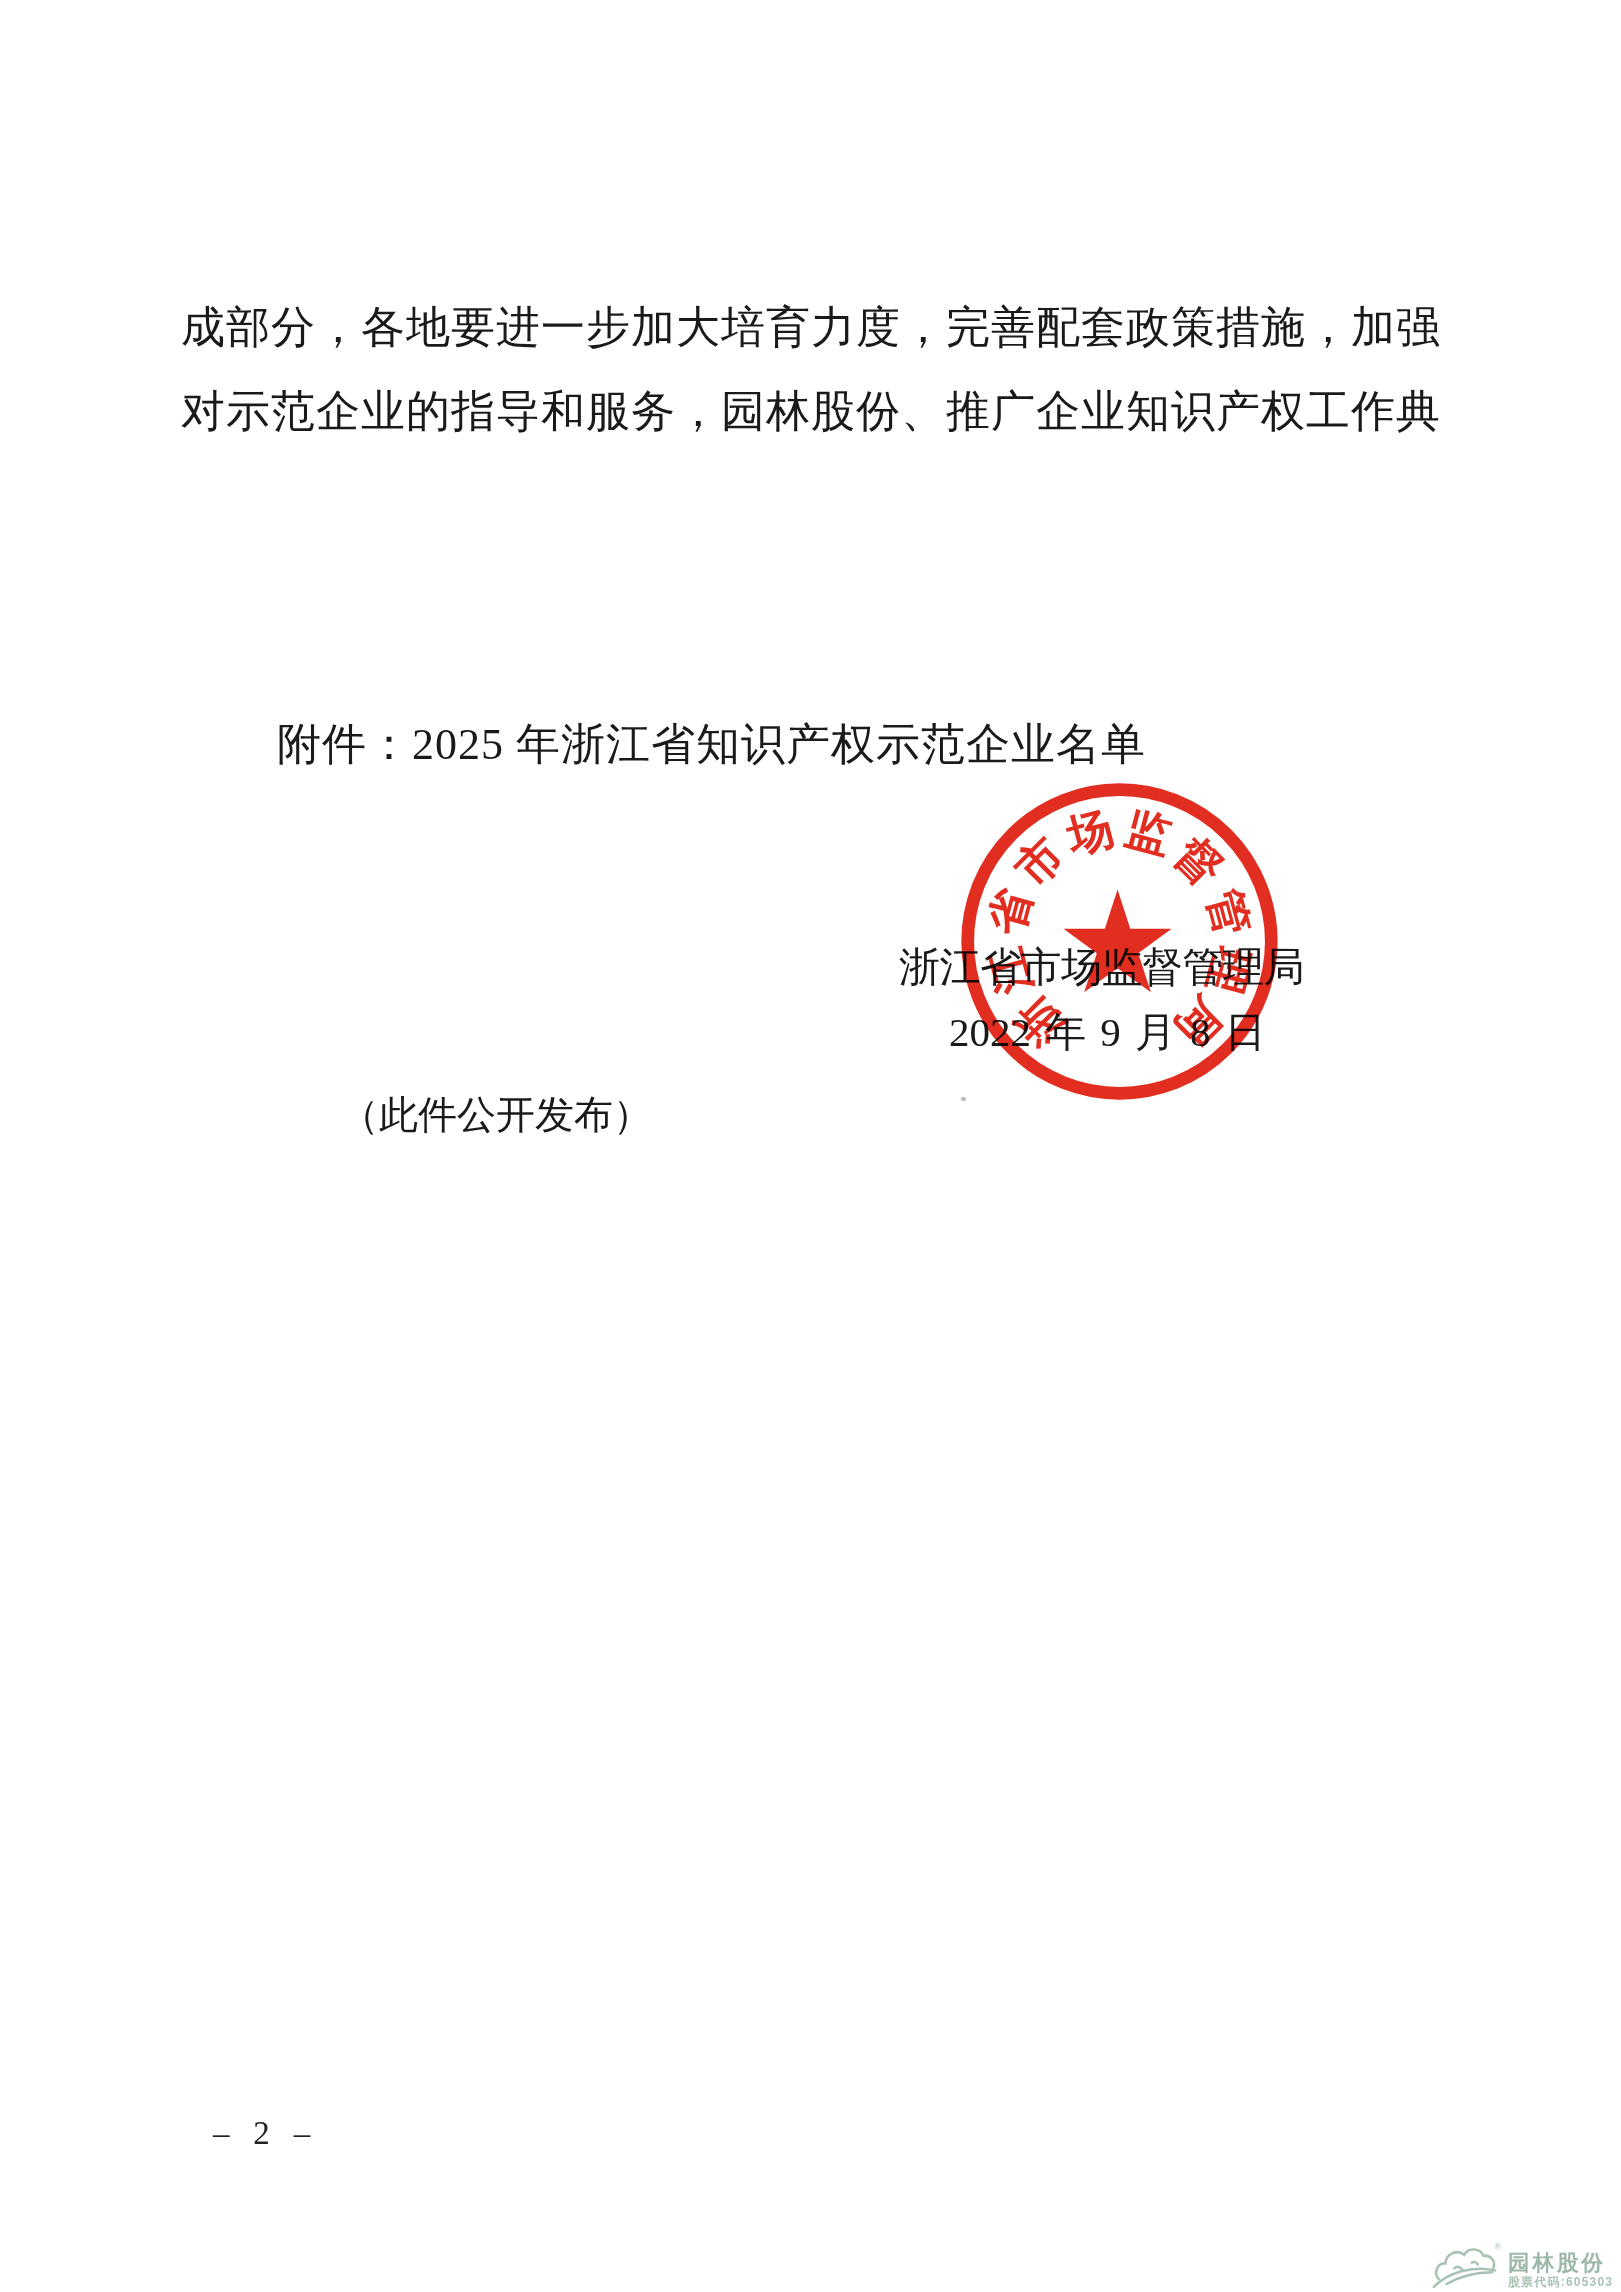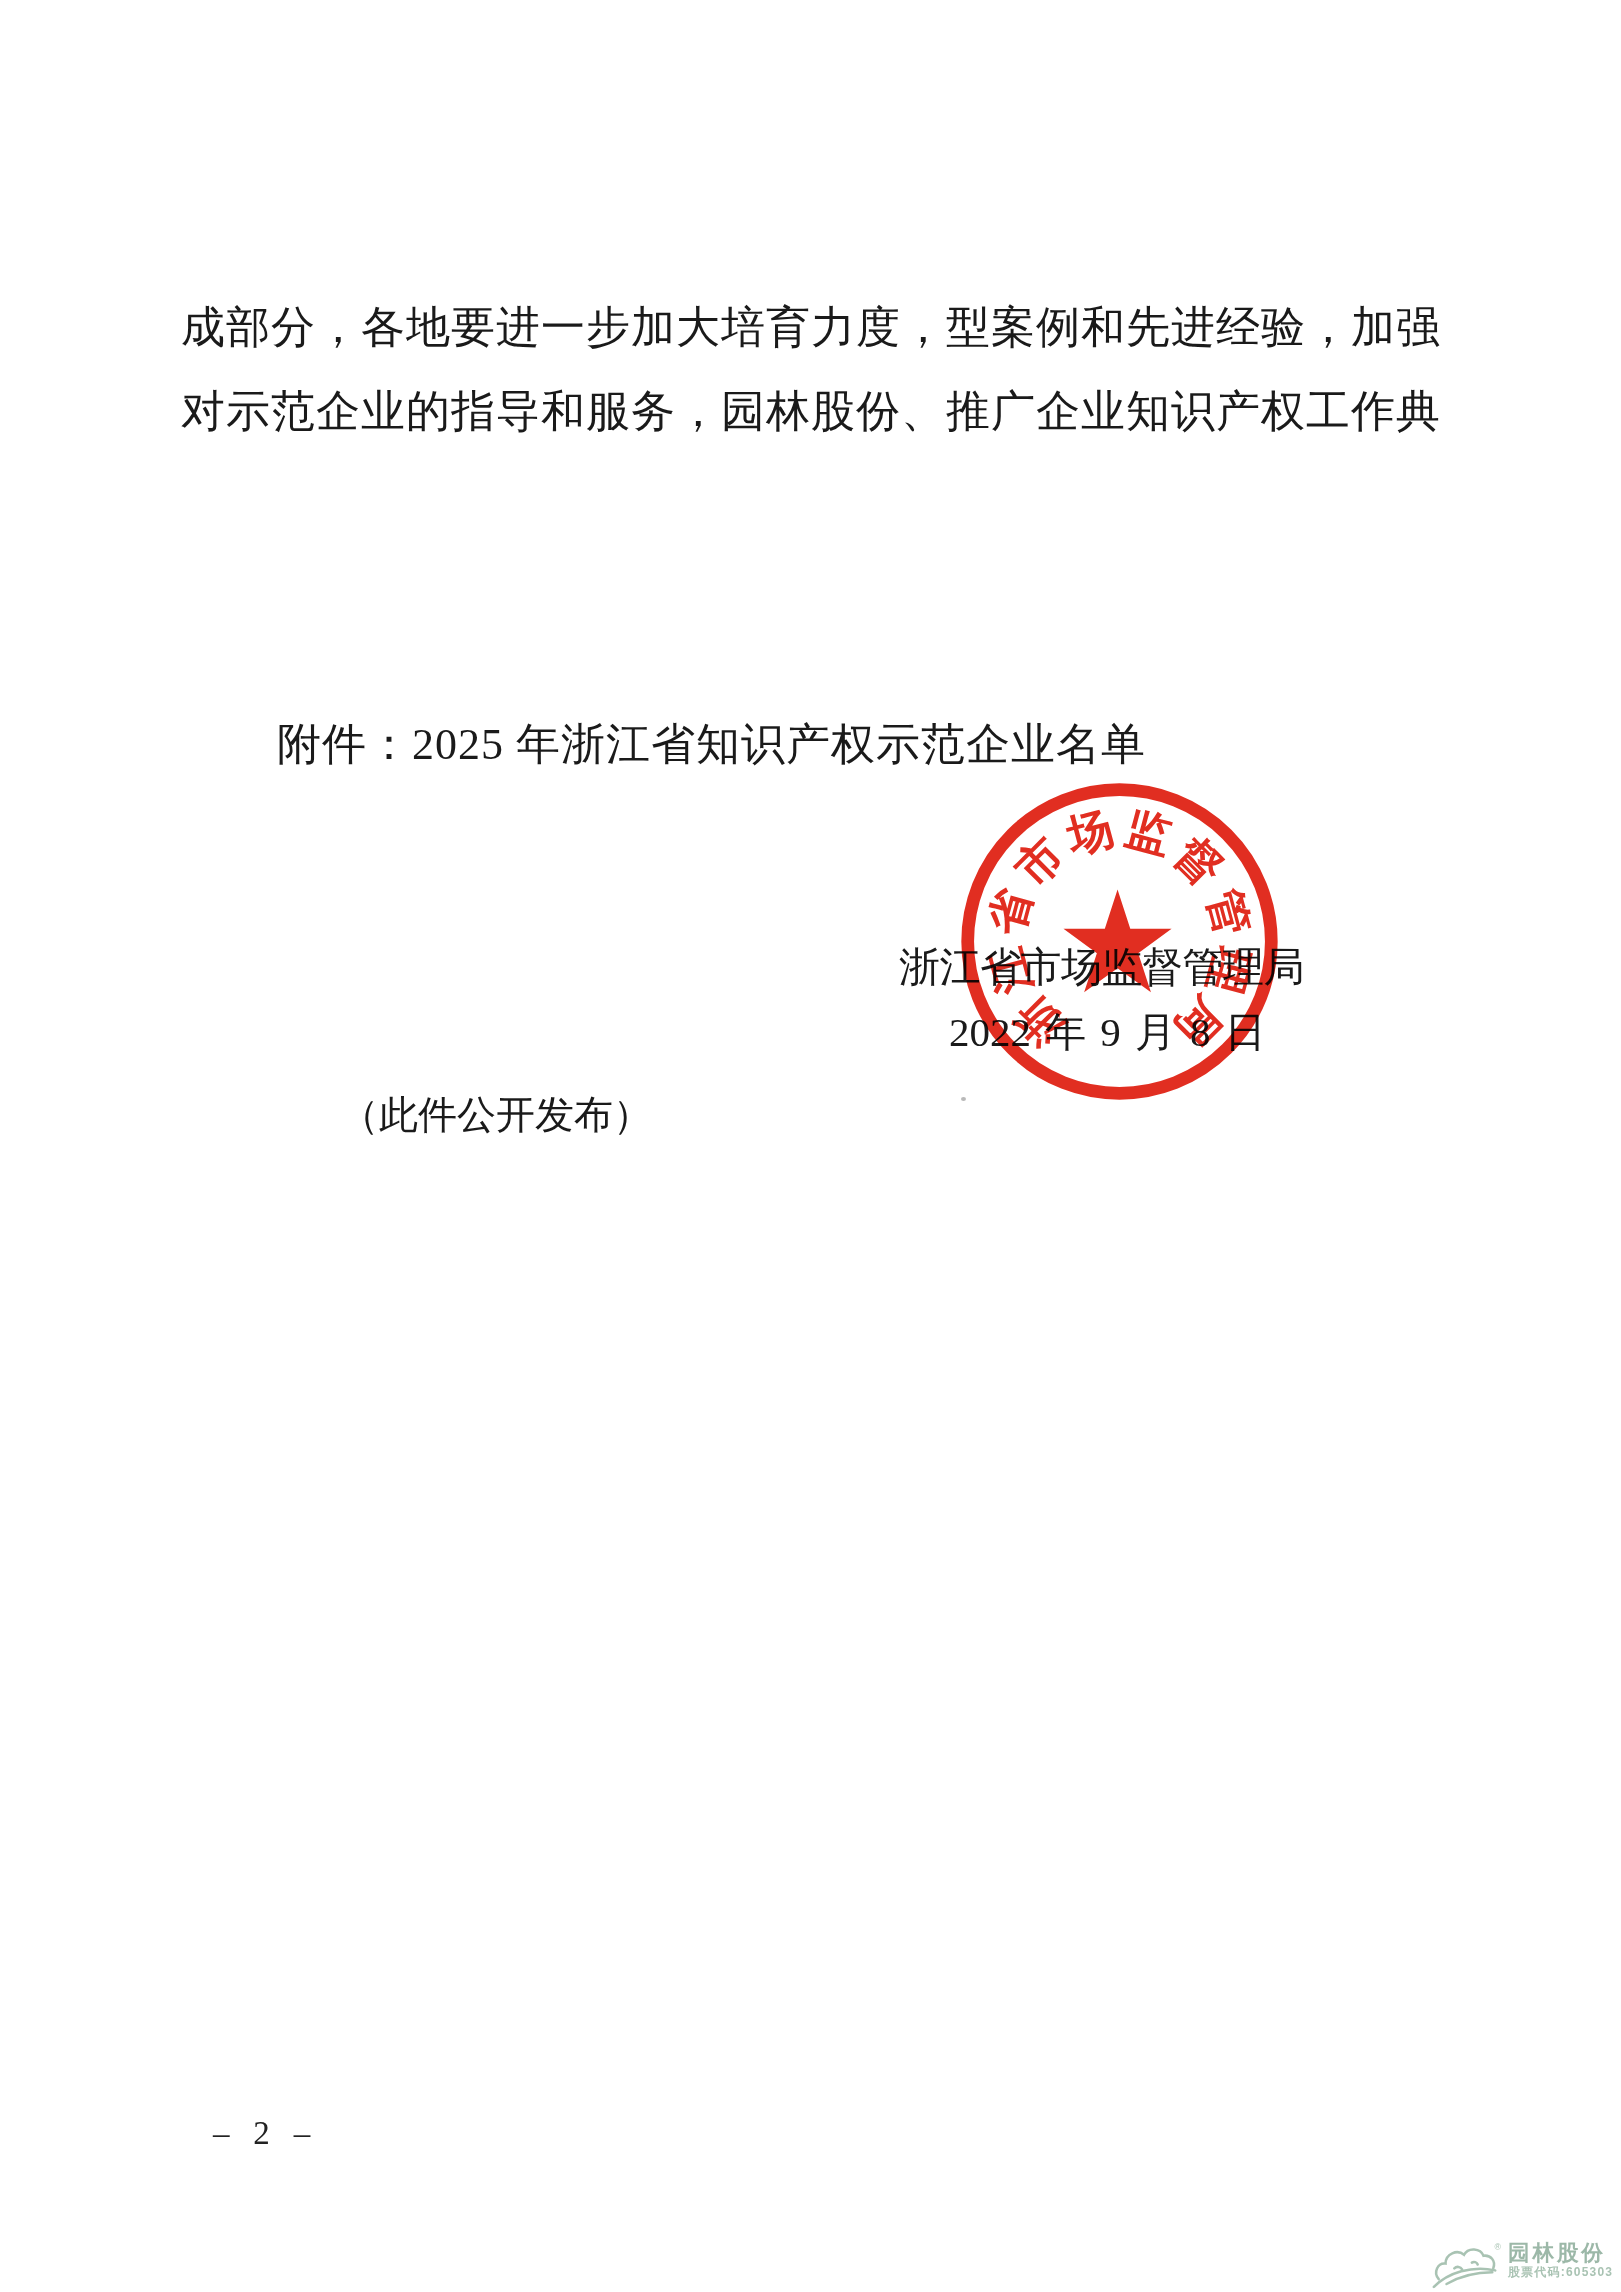--- a/index.html
+++ b/index.html
@@ -125,21 +125,21 @@
     right: 2px;
     top: 2px;
     font-size: 8.8px;
     color: #a9c3b3;
     font-family: "Liberation Sans", sans-serif;
   }
   .logo-text-col {
     display: flex;
     flex-direction: column;
     margin-left: 4.9px;
-    padding-bottom: 12px;
+    padding-bottom: 2px;
     font-family: "Liberation Sans", sans-serif;
   }
   .logo-company {
     font-size: 21.6px;
     line-height: 23.5px;
     font-weight: bold;
     letter-spacing: 2.9px;
     color: #9cb8a8;
     white-space: nowrap;
   }
@@ -152,21 +152,21 @@
     font-weight: bold;
     white-space: nowrap;
   }
 </style>
 </head>
 <body>
 
 <div class="page">
 
   <div class="body-block">
-    <div class="body-line">成部分，各地要进一步加大培育力度，型案例和先进经验，加强</div>
+    <div class="body-line">成部分，各地要进一步加大培育力度，完善配套政策措施，加强</div>
     <div class="body-line">对示范企业的指导和服务，园林股份、推广企业知识产权工作典</div>
   </div>
 
   <div class="attachment-line">附件：2025 年浙江省知识产权示范企业名单</div>
 
   <div class="issuer-line">浙江省市场监督管理局</div>
   <div class="date-line">2022 年 9 月 8 日</div>
 
   <div class="seal">
     <svg viewBox="0 0 340 340">

